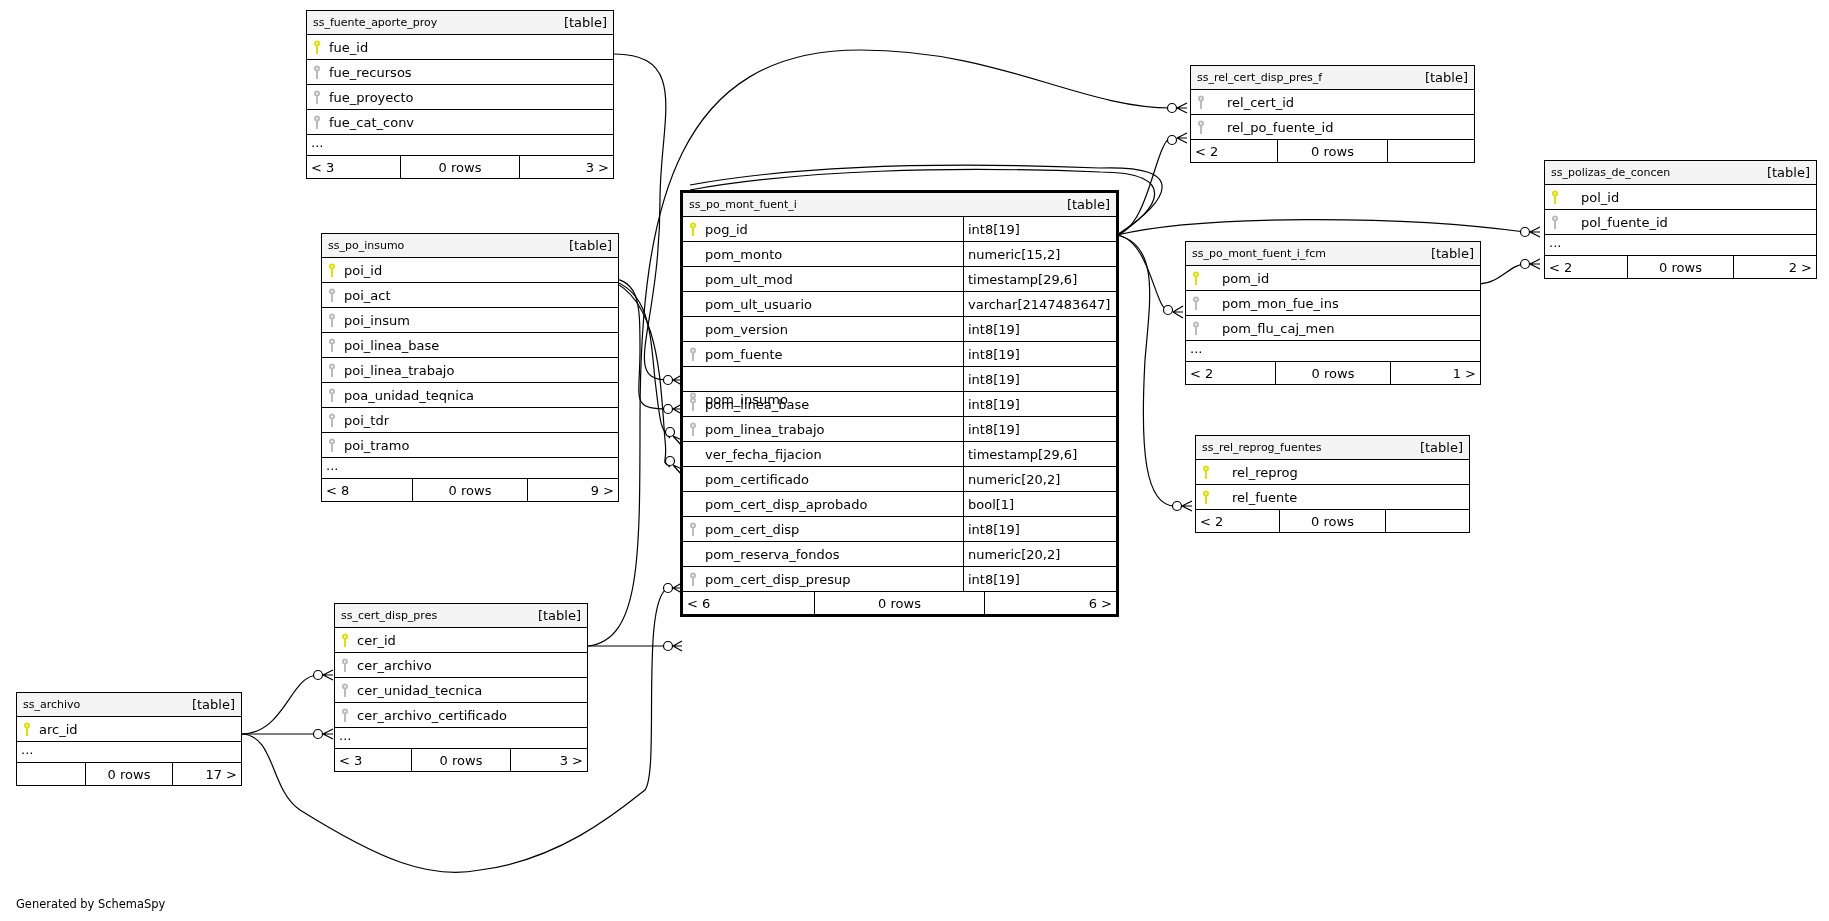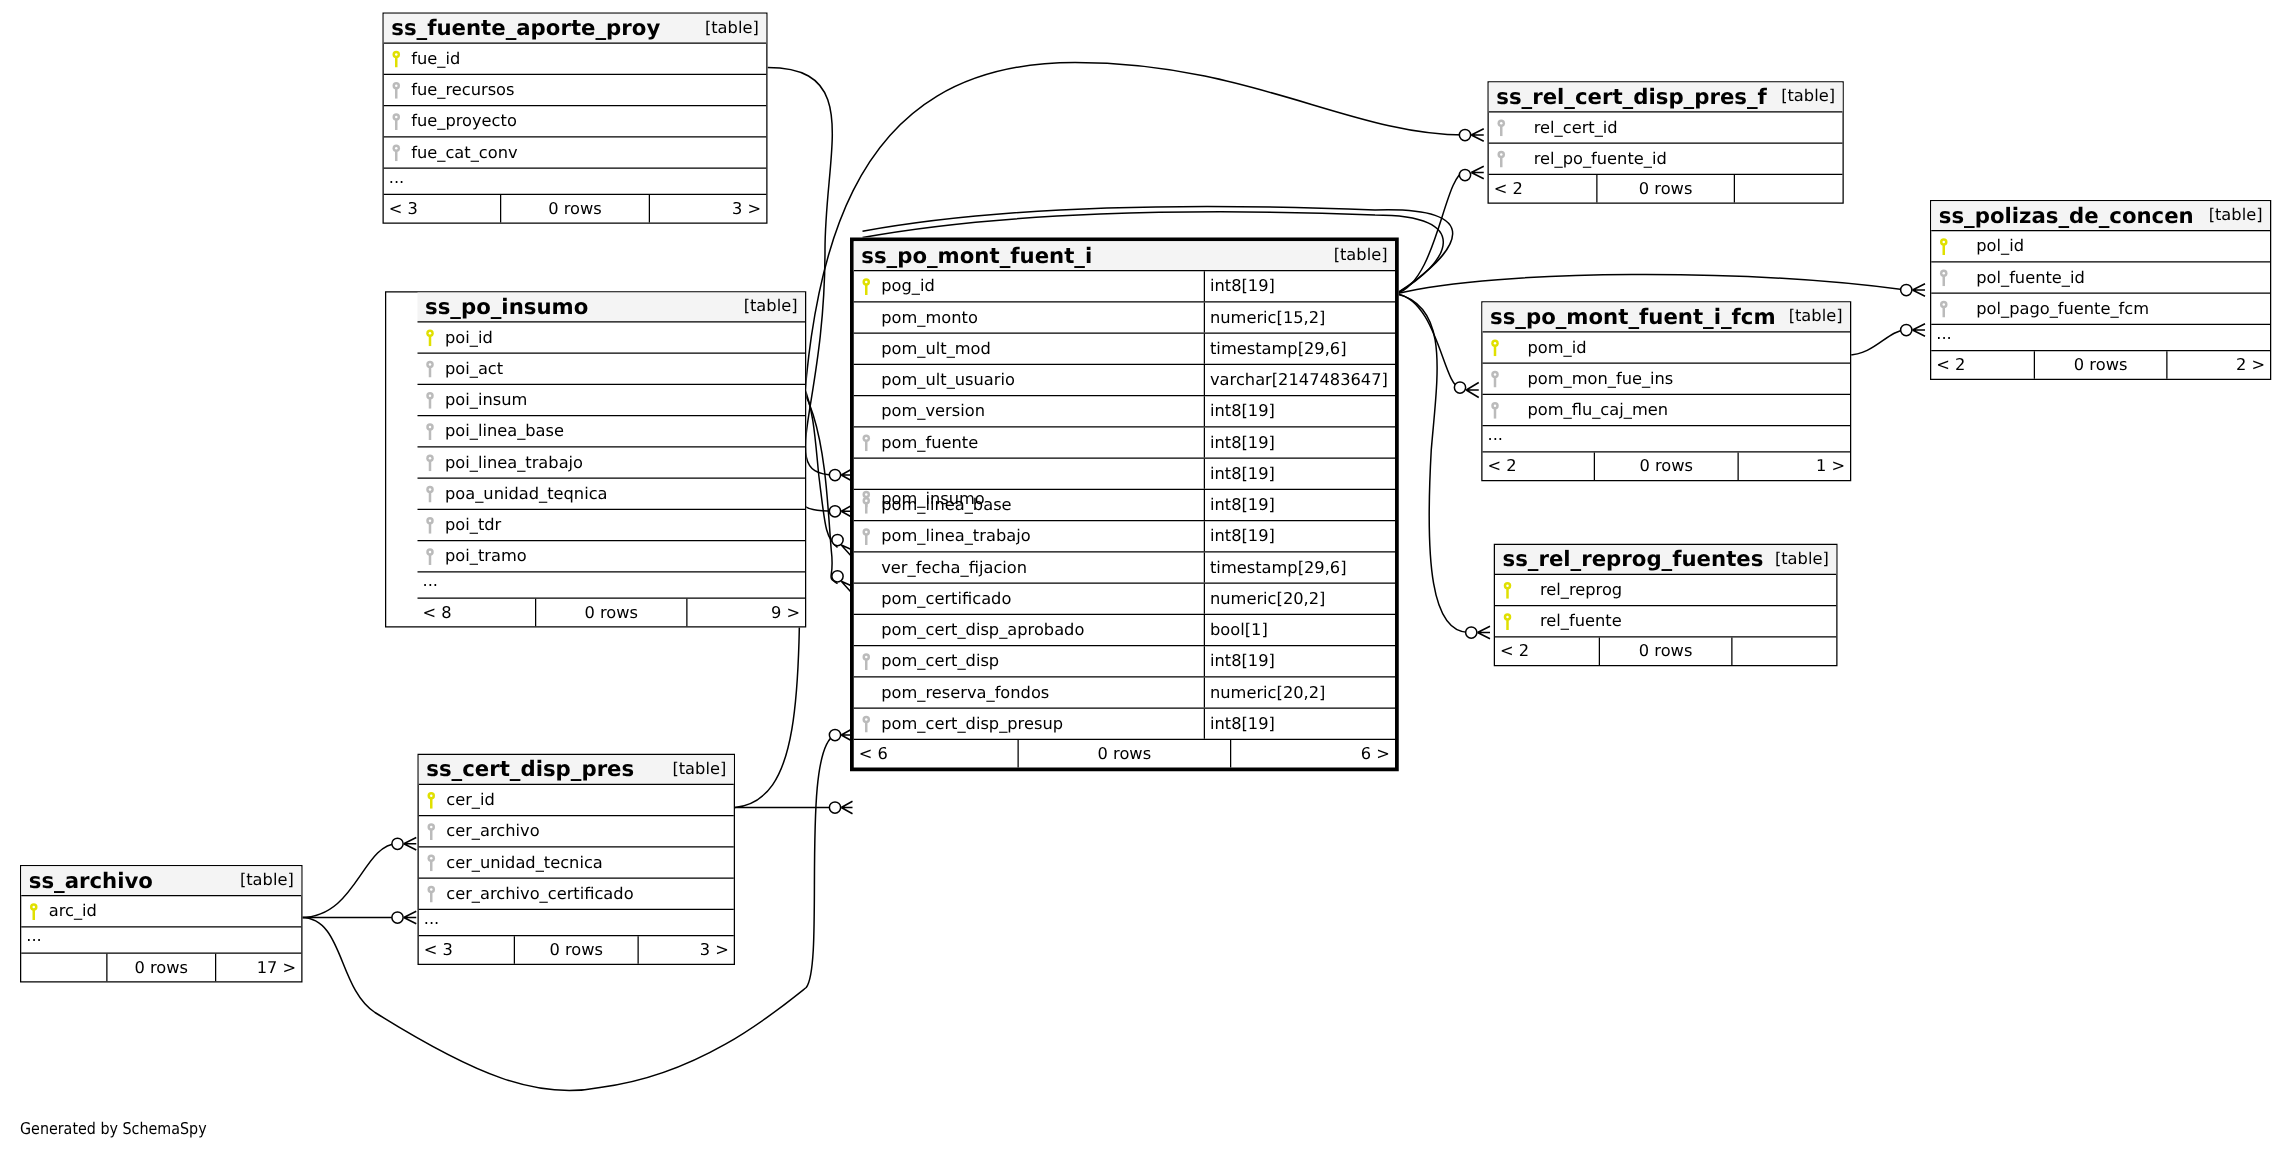--- a/index.html
+++ b/index.html
@@ -5,21 +5,21 @@
   html, body { margin: 0; padding: 0; background: #ffffff; }
   body { width: 1829px; height: 921px; position: relative; overflow: hidden;
          font-family: "DejaVu Sans", sans-serif; font-size: 13px; color: #000; }
   #edges { position: absolute; left: 0; top: 0; width: 1829px; height: 921px; pointer-events: none; }
   #edges path { fill: none; stroke: #000; stroke-width: 1.2; }
   #edges circle { fill: #fff; stroke: #000; stroke-width: 1.2; }
   .tbl { position: absolute; background: #fff; border: 1.3px solid #000; box-sizing: border-box; }
   .tbl.main { border: 3px solid #000; text-align: center; }
   .tbl .hdr { height: 24px; background: #f4f4f4; border-bottom: 1.3px solid #000;
               display: flex; align-items: center; justify-content: space-between; padding: 0 6px; box-sizing: border-box; }
-  .tbl .hdr .tname { font-weight: bold; font-size: 17px; }
+  .tbl .hdr .tname { font-weight: normal; font-size: 11px; }
   .tbl .hdr .ttype { font-size: 13px; }
   .tbl .row { height: 25px; border-bottom: 1.3px solid #000; display: flex; align-items: center; box-sizing: border-box; }
   .tbl .row .cell { display: flex; align-items: center; height: 100%; padding-left: 6px; box-sizing: border-box; white-space: nowrap; }
   .tbl .row .cname { flex: 1; }
   .tbl .row .ctype { border-left: 1.3px solid #000; padding-left: 4px; }
   .key { display: inline-block; width: 8px; height: 14px; margin-right: 8px; position: relative; }
   .key svg { position: absolute; left: 0; top: 0; }
   .key.none { visibility: hidden; }
   .tbl .ellipsis { height: 21px; border-bottom: 1.3px solid #000; padding-left: 4px; box-sizing: border-box; line-height: 16px; }
   .tbl .footer { height: 22px; display: flex; box-sizing: border-box; }
@@ -151,21 +151,21 @@
       </div>
     </div>
     <div class="ellipsis">...</div>
     <div class="footer">
       <div class="fl" style="flex:1;">&lt; 3</div>
       <div class="fc" style="flex:1.3;">0 rows</div>
       <div class="fr" style="flex:1;">3 &gt;</div>
     </div>
   </div>
 
-<div class="tbl" id="t-ss_po_insumo" style="left:308px; top:233px; width:337px;padding-left:25px;">
+<div class="tbl" id="t-ss_po_insumo" style="left:321px; top:233px; width:298px;">
     <div class="hdr">
       <span class="tname">ss_po_insumo</span>
       <span class="ttype">[table]</span>
     </div>
     <div class="row">
       <div class="cell cname" style="">
         <span class="key" style="">
           <svg width="8" height="14" viewBox="0 0 8 14">
             <circle cx="4" cy="3.5" r="3" fill="#e0e000"></circle>
             <rect x="3" y="5" width="2" height="9" fill="#e0e000"></rect>
@@ -570,32 +570,20 @@
         <span class="key" style="margin-right:22px;">
           <svg width="8" height="14" viewBox="0 0 8 14">
             <circle cx="4" cy="3.5" r="3" fill="#bbbbbb"></circle>
             <rect x="3" y="5" width="2" height="9" fill="#bbbbbb"></rect>
             <circle cx="4" cy="3.5" r="1" fill="#fff"></circle>
           </svg>
         </span>
         <span>pol_fuente_id</span>
       </div>
     </div>
-    <div class="row">
-      <div class="cell cname" style="">
-        <span class="key" style="margin-right:22px;">
-          <svg width="8" height="14" viewBox="0 0 8 14">
-            <circle cx="4" cy="3.5" r="3" fill="#bbbbbb"></circle>
-            <rect x="3" y="5" width="2" height="9" fill="#bbbbbb"></rect>
-            <circle cx="4" cy="3.5" r="1" fill="#fff"></circle>
-          </svg>
-        </span>
-        <span>pol_pago_fuente_fcm</span>
-      </div>
-    </div>
     <div class="ellipsis">...</div>
     <div class="footer">
       <div class="fl" style="flex:1;">&lt; 2</div>
       <div class="fc" style="flex:1.3;">0 rows</div>
       <div class="fr" style="flex:1;">2 &gt;</div>
     </div>
   </div>
 
 <div class="tbl" id="t-ss_po_mont_fuent_i_fcm" style="left:1185px; top:241px; width:296px;">
     <div class="hdr">

